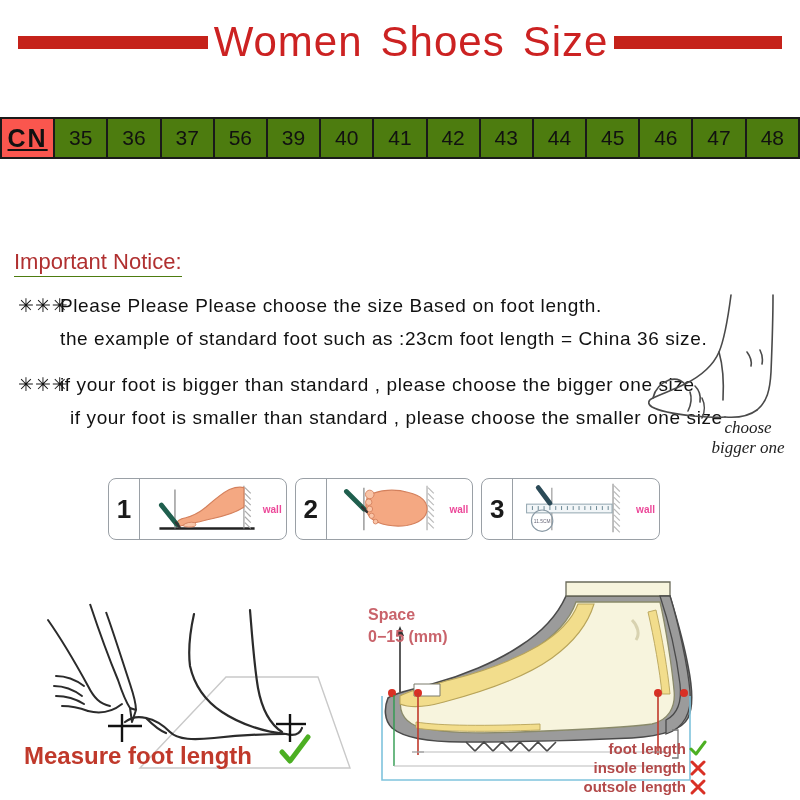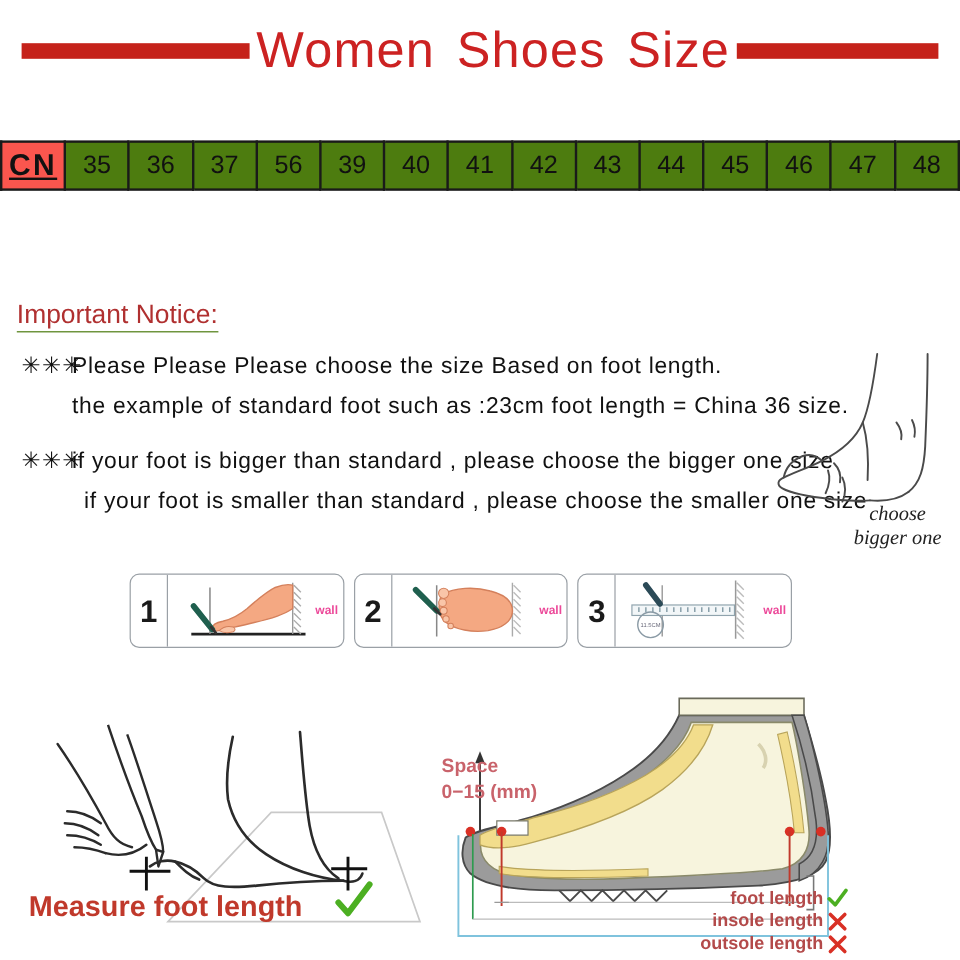--- a/index.html
+++ b/index.html
@@ -109,21 +109,21 @@
     font-size:24px;font-weight:bold;color:#c0392b;letter-spacing:0px;
     white-space:nowrap;
   }
   .check-big{
     position:absolute;left:278px;top:734px;width:34px;height:34px;
   }
 
   
   .shoe-wrap{position:absolute;left:370px;top:580px;width:425px;height:218px;}
   .space-label{
-    position:absolute;left:368px;top:628px;
+    position:absolute;left:368px;top:604px;
     font-size:16px;font-weight:bold;color:#c9636b;line-height:1.35;
   }
   .shoe-legend{
     position:absolute;left:477px;top:739px;width:230px;
     font-size:15px;font-weight:bold;color:#b34a4a;line-height:1.28;
     text-align:right;
   }
   .legend-row{display:flex;align-items:center;justify-content:flex-end;gap:3px;white-space:nowrap;}
   .mark{width:18px;height:18px;display:inline-block;}
 </style>

